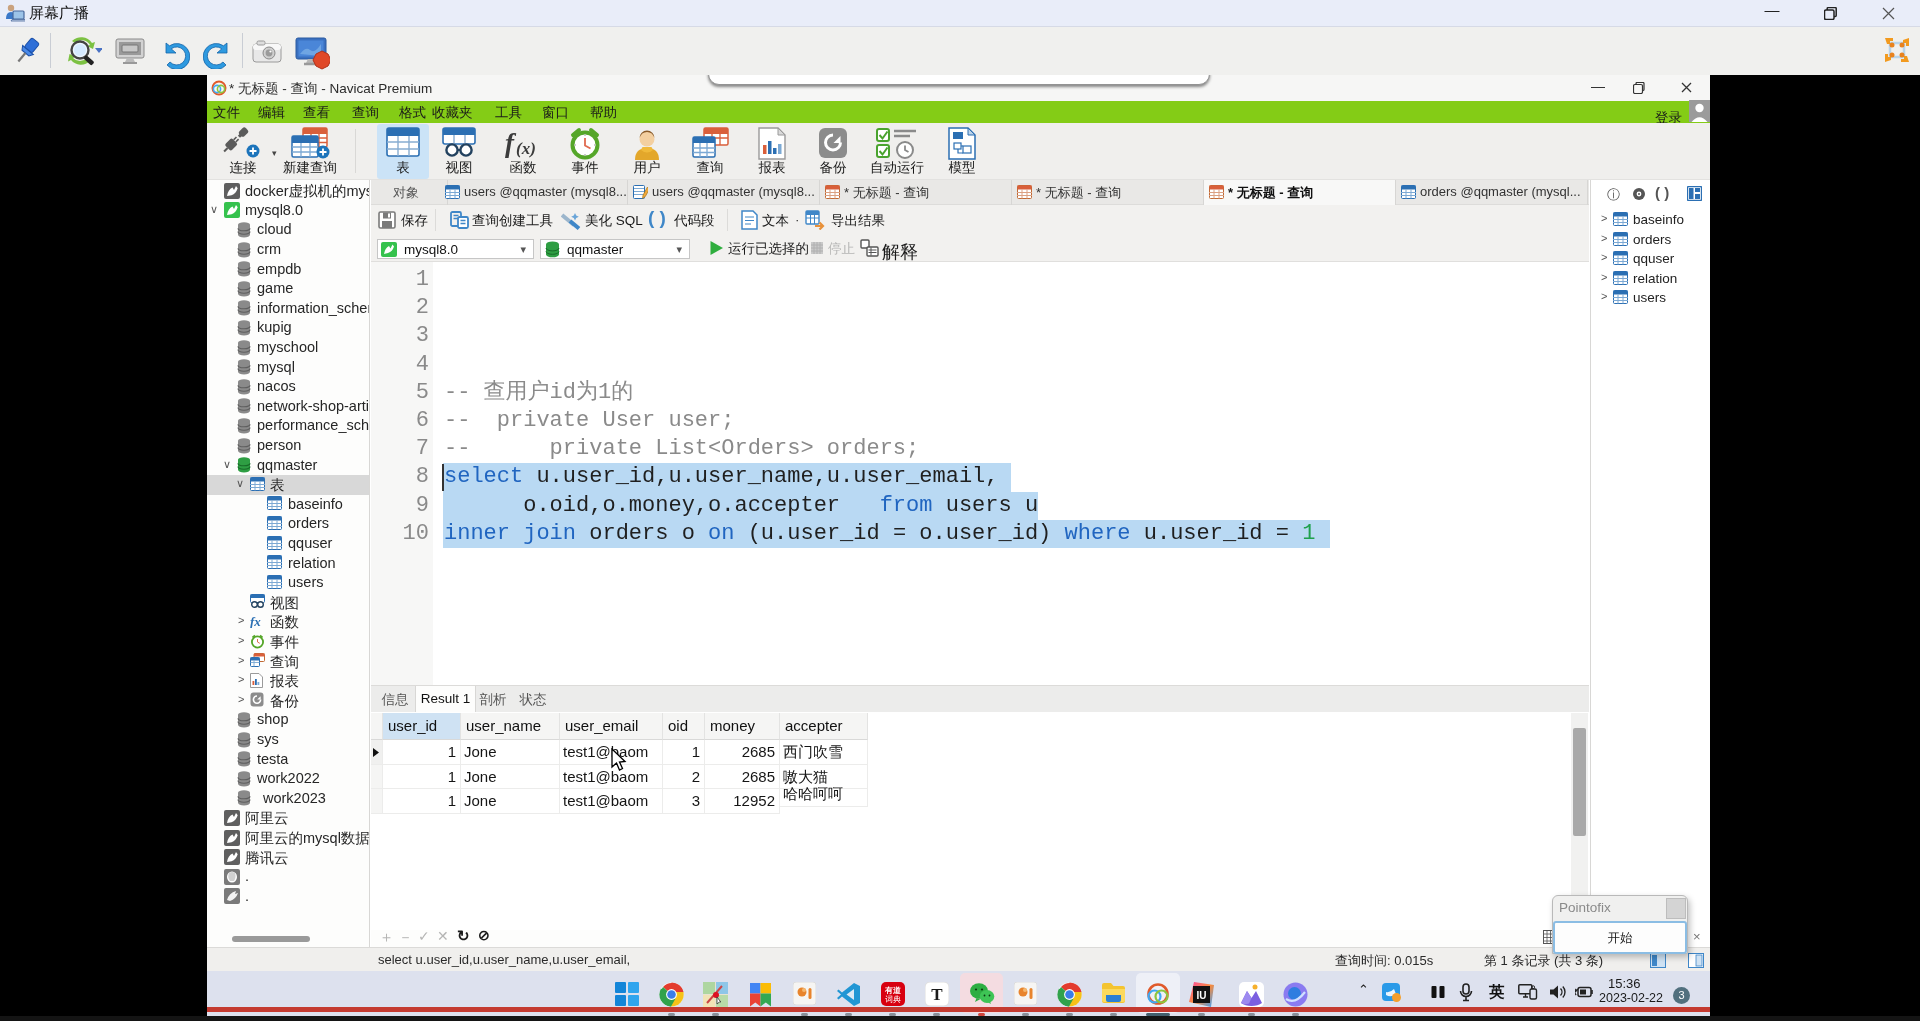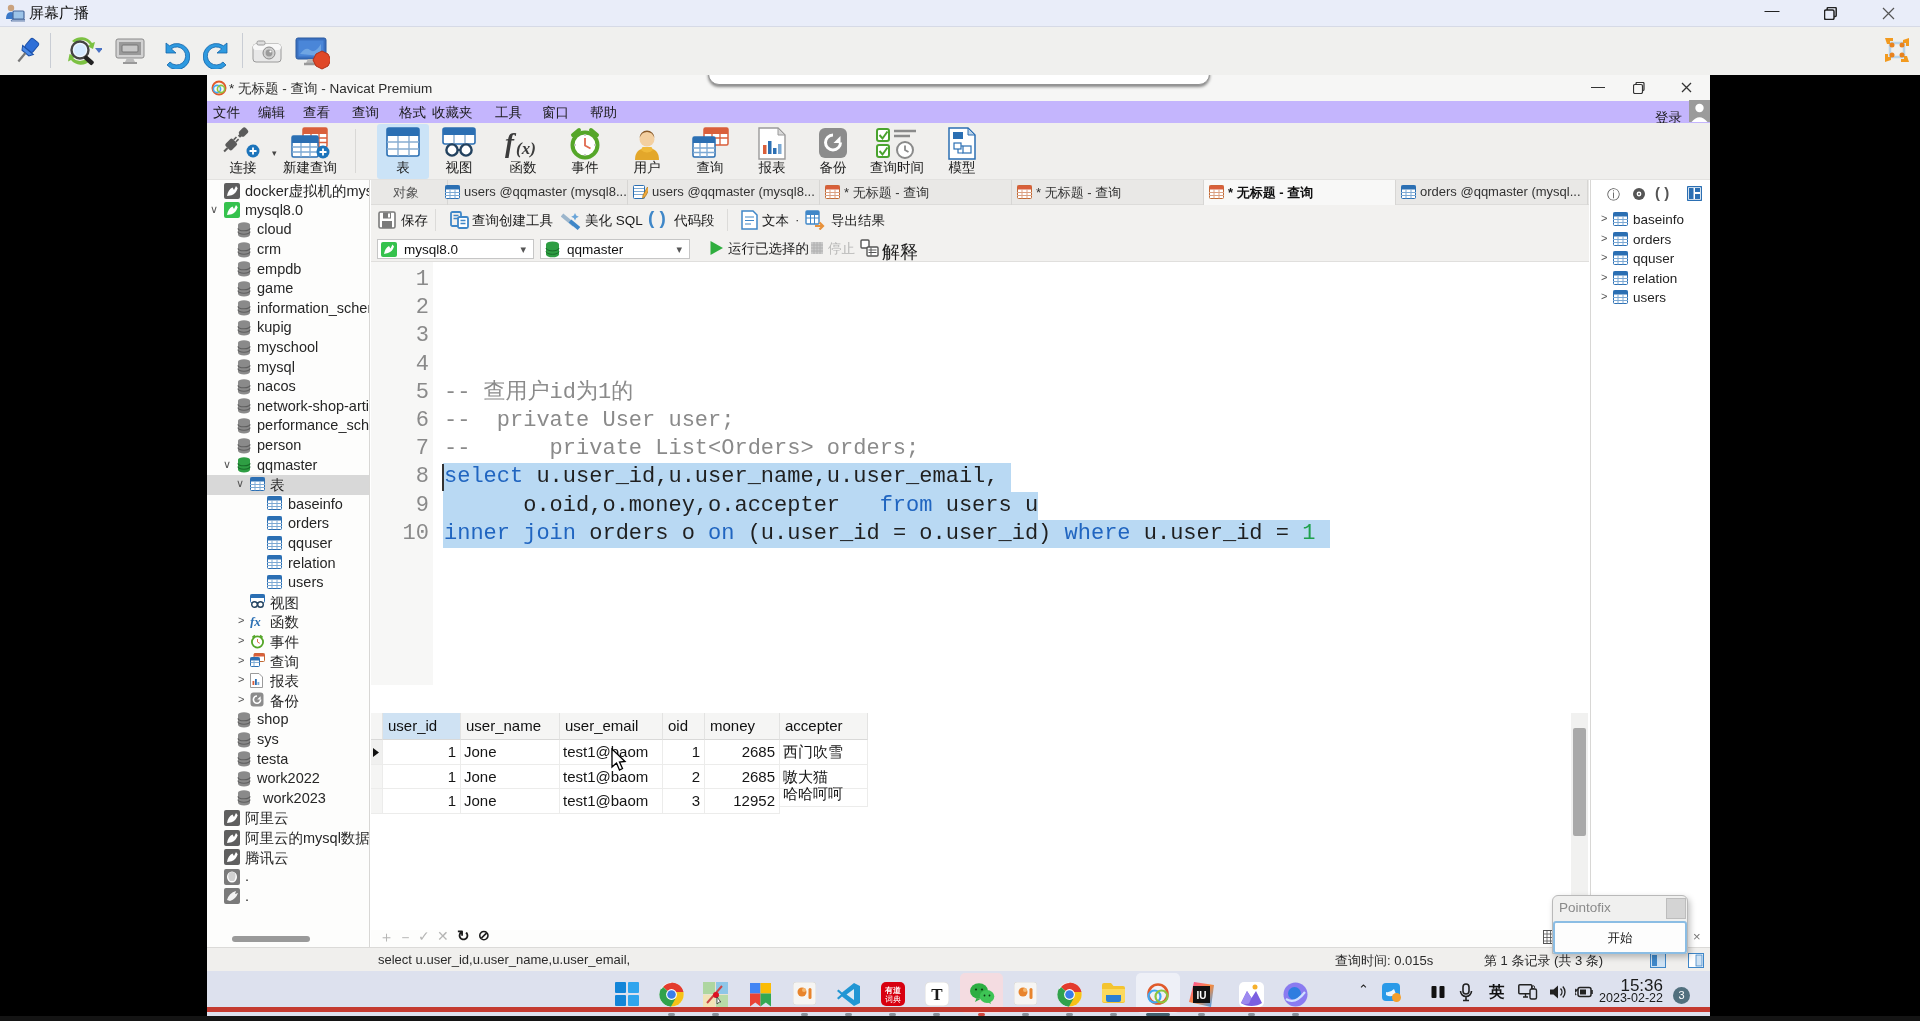--- a/index.html
+++ b/index.html
@@ -9,21 +9,21 @@
 #stage{position:relative;width:1920px;height:1021px;background:#000;}
 
 #bctitle{left:0;top:0;width:1920px;height:27px;background:#e9edf9;border-bottom:1px solid #d6dae6;}
 #bctitle .t{position:absolute;left:29px;top:4px;font-size:15px;color:#111;}
 #bctools{left:0;top:27px;width:1920px;height:48px;background:#f0f0ee;}
 .bcsep{position:absolute;top:6px;width:1px;height:35px;background:#c9cdd4;}
 
 #nv{left:207px;top:75px;width:1503px;height:896px;background:#fff;font-size:13px;color:#222;}
 #nv .abs{position:absolute;}
 .nvtitle{left:0;top:0;width:1503px;height:26px;background:#f6f6f5;}
-.nvmenu{left:0;top:26px;width:1503px;height:22px;background:#c4b5fd;padding-left:8px;}
+.nvmenu{left:0;top:26px;width:1503px;height:22px;background:#84cc16;padding-left:8px;}
 .nvmenu span{position:absolute;top:3px;font-size:13.5px;color:#1a1a1a;}
 .nvtools{left:0;top:48px;width:1503px;height:57px;background:#f0efed;border-bottom:1px solid #e3e2e0;}
 .tbtn{position:absolute;top:0;height:57px;text-align:center;}
 .tbtn .lab{position:absolute;bottom:3px;left:0;right:0;font-size:13.5px;color:#1a1a1a;}
 .tbtn svg{position:absolute;top:4px;left:50%;transform:translateX(-50%);}
 
 .nvtabs{left:164px;top:105px;width:1218px;height:25px;background:#e9e8e6;border-bottom:1px solid #dddcda;}
 .tab{position:absolute;top:0;height:25px;border-right:1px solid #d7d6d4;font-size:13px;color:#333;}
 .tab .tx{position:absolute;left:24px;top:4px;white-space:nowrap;overflow:hidden;}
 .tab svg{position:absolute;left:5px;top:5px;}
@@ -235,21 +235,21 @@
       <div class="tbtn" style="left:657px;width:66px;">
         <svg width="44" height="33" viewBox="0 0 44 33">
             <rect x="2" y="2" width="12" height="12" rx="2" fill="#fff" stroke="#4aa32e" stroke-width="2"></rect>
             <path d="M4.5 8 l3 3.5 5-7" stroke="#4aa32e" stroke-width="2" fill="none"></path>
             <rect x="2" y="18" width="12" height="12" rx="2" fill="#fff" stroke="#4aa32e" stroke-width="2"></rect>
             <path d="M4.5 24 l3 3.5 5-7" stroke="#4aa32e" stroke-width="2" fill="none"></path>
             <path d="M19 4 h22 M19 9 h16" stroke="#8a8a8a" stroke-width="2.5"></path>
             <circle cx="30" cy="23" r="8" fill="#fff" stroke="#8a8a8a" stroke-width="2"></circle>
             <path d="M30 18.5 v4.5 l3.5 2" stroke="#8a8a8a" stroke-width="1.8" fill="none"></path>
           </svg>
-        <div class="lab">查询时间</div>
+        <div class="lab">自动运行</div>
       </div>
       <div class="tbtn" style="left:729px;width:52px;">
         <svg width="28" height="33" viewBox="0 0 28 33">
             <path d="M1 1 h19 l7 7 v24 h-26 z" fill="#fff" stroke="#2b6fb3" stroke-width="1.5"></path>
             <path d="M20 1 l7 7 h-7 z" fill="#bcd2e8" stroke="#2b6fb3" stroke-width="1"></path>
             <rect x="5" y="5" width="10" height="7" fill="#2b6fb3"></rect>
             <rect x="6" y="16" width="7" height="6" fill="#fff" stroke="#2b6fb3" stroke-width="1.2"></rect>
             <rect x="15" y="19" width="8" height="7" fill="#fff" stroke="#2b6fb3" stroke-width="1.2"></rect>
             <path d="M13 19 h2 M10 22 v4 h5" stroke="#2b6fb3" stroke-width="1.2" fill="none"></path>
           </svg>
@@ -407,20 +407,26 @@
 <span> </span>
 <span> </span>
 <span class="c">-- 查用户id为1的</span>
 <span class="c">--  private User user;</span>
 <span class="c">--      private List&lt;Orders&gt; orders;</span>
 <span class="k">select</span> u.user_id,u.user_name,u.user_email,
       o.oid,o.money,o.accepter   <span class="k">from</span> users u
 <span class="k">inner join</span> orders o <span class="k">on</span> (u.user_id = o.user_id) <span class="k">where</span> u.user_id = <span class="n">1</span></pre>
     </div>
 
+    <div class="abs nvrtabs">
+      <div class="rtab" style="left:8px;width:32px;color:#555;">信息</div>
+      <div class="rtab" style="left:44px;width:61px;background:#fdfdfc;border-left:1px solid #d8d7d5;border-right:1px solid #d8d7d5;color:#111;">Result 1</div>
+      <div class="rtab" style="left:107px;width:30px;color:#555;">剖析</div>
+      <div class="rtab" style="left:146px;width:32px;color:#555;">状态</div>
+    </div>
 
     <div class="abs nvgrid">
       <div class="gh" style="left:0;width:12px;height:27px;"></div>
       <div class="gh" style="left:12px;width:78px;background:#cfe2f3;">user_id</div>
       <div class="gh" style="left:90px;width:99px;">user_name</div>
       <div class="gh" style="left:189px;width:103px;">user_email</div>
       <div class="gh" style="left:292px;width:42px;">oid</div>
       <div class="gh" style="left:334px;width:75px;">money</div>
       <div class="gh" style="left:409px;width:88px;">accepter</div>
 
@@ -1009,21 +1015,21 @@
     <svg class="abs" style="left:1342px;top:13px" width="18" height="16" viewBox="0 0 18 16">
         <path d="M1 5.5 h3.5 L9 1.5 v13 L4.5 10.5 H1z" fill="#222"></path>
         <path d="M11.5 4.5 a5 5 0 0 1 0 7 M13.8 2.5 a8 8 0 0 1 0 11" stroke="#222" stroke-width="1.4" fill="none"></path>
       </svg>
     <svg class="abs" style="left:1368px;top:13px" width="22" height="16" viewBox="0 0 22 16">
         <rect x="3" y="3.5" width="13" height="9" rx="2" fill="none" stroke="#222" stroke-width="1.5"></rect>
         <rect x="5" y="5.5" width="6" height="5" fill="#222"></rect>
         <path d="M17 6 v4" stroke="#222" stroke-width="1.6"></path>
         <path d="M0.8 8 a2.4 2.4 0 0 1 2.4-2.4 M1.2 11 a4 4 0 0 1 0-6" stroke="#222" stroke-width="1.2" fill="none"></path>
       </svg>
-    <span class="abs" style="left:1401px;top:5px;width:55px;text-align:right;font-size:17px;color:#1a1a1a;">15:36</span>
+    <span class="abs" style="left:1401px;top:5px;width:55px;text-align:left;font-size:13px;color:#1a1a1a;">15:36</span>
     <span class="abs" style="left:1373px;top:20px;width:83px;text-align:right;font-size:12.5px;color:#1a1a1a;">2023-02-22</span>
     <div class="abs" style="left:1466px;top:16px;width:17px;height:17px;border-radius:9px;background:#51707e;color:#fff;font-size:11px;text-align:center;line-height:17px;">3</div>
 
     <div class="ind" style="left:461px;width:7px;"></div>
     <div class="ind" style="left:505px;width:7px;"></div>
     <div class="ind" style="left:594px;width:7px;"></div>
     <div class="ind" style="left:638px;width:7px;"></div>
     <div class="ind" style="left:682px;width:7px;"></div>
     <div class="ind" style="left:726px;width:7px;"></div>
     <div class="ind" style="left:771px;width:7px;background:#d0453c;"></div>

